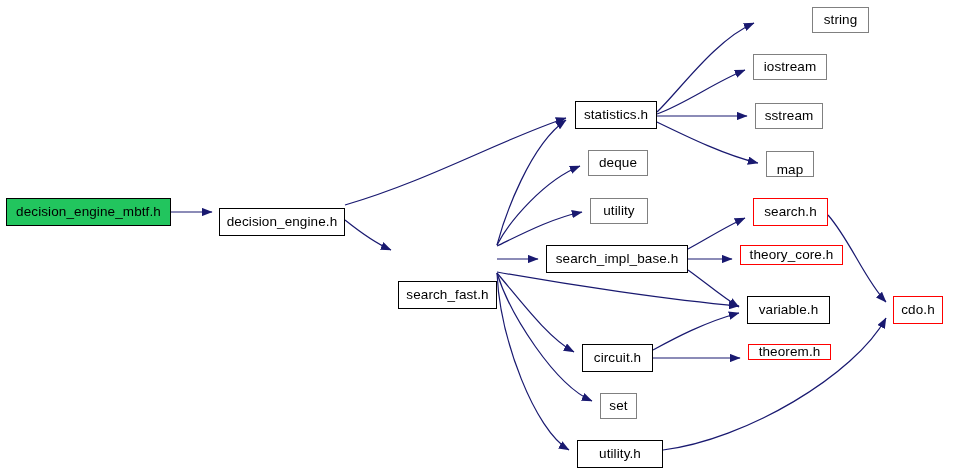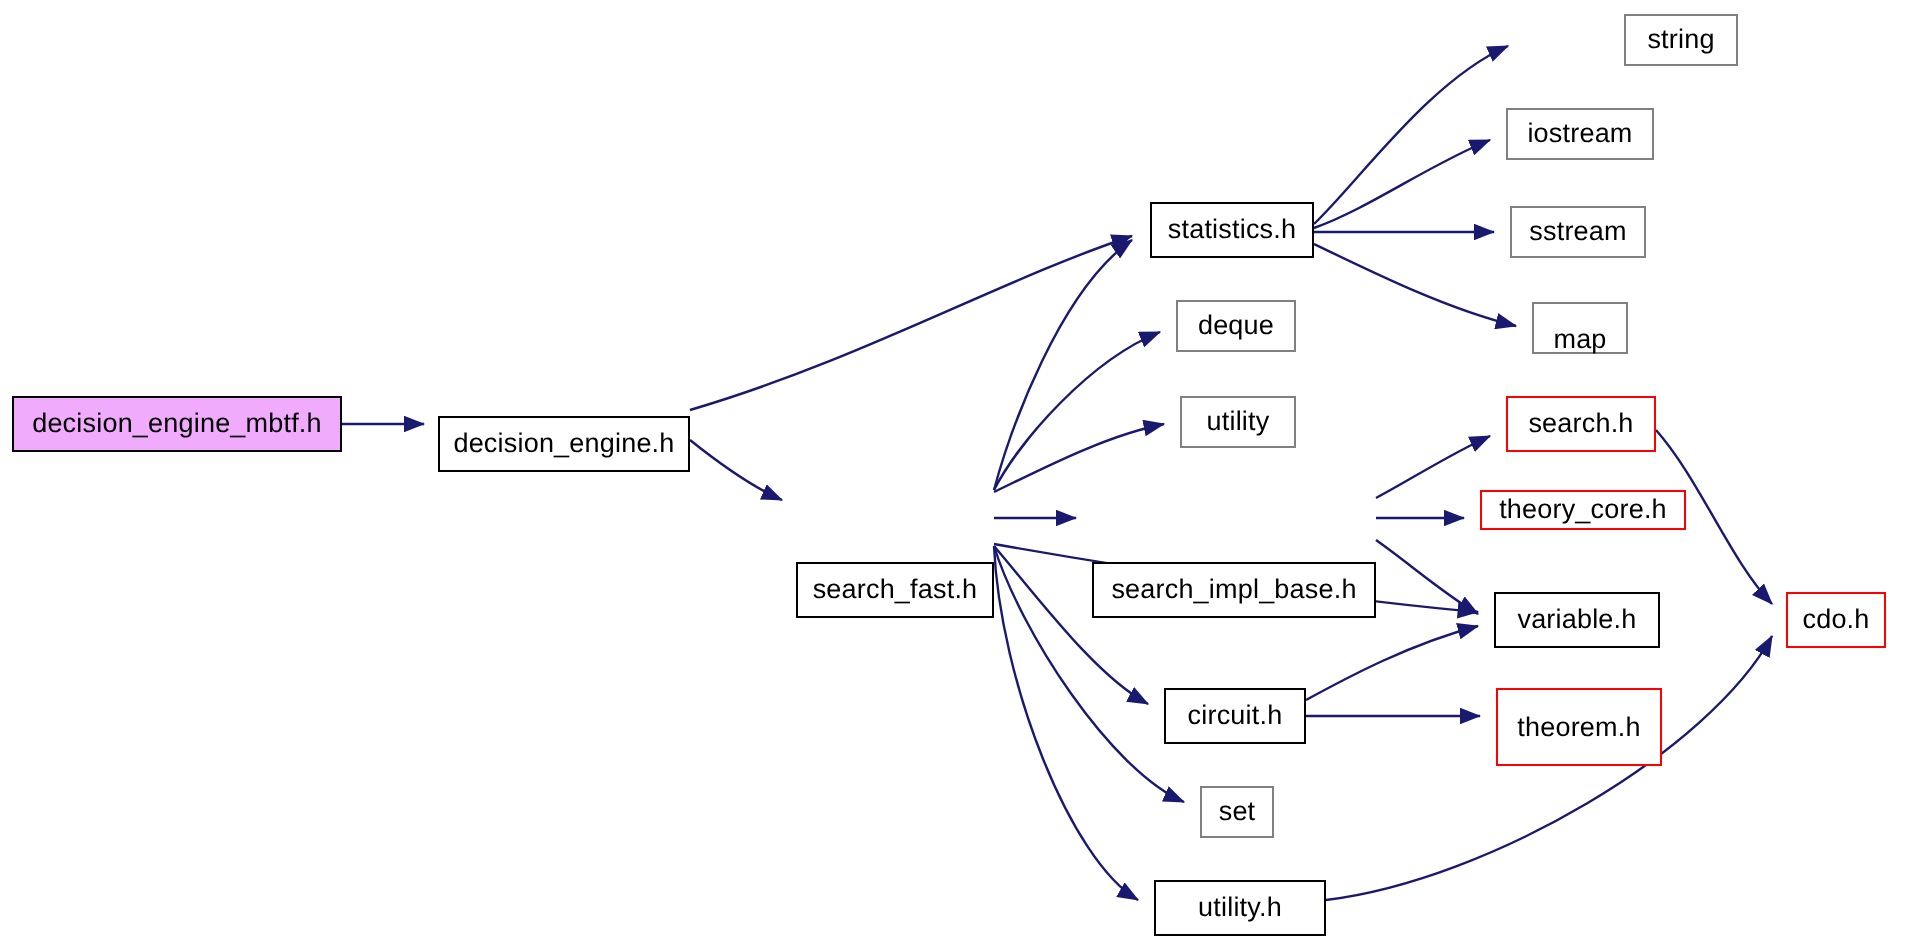--- a/index.html
+++ b/index.html
@@ -34,21 +34,21 @@
     border: 1px solid #808080;
     font-size: 13.5px;
     line-height: 1;
     color: #000000;
     letter-spacing: 0.1px;
     white-space: nowrap;
     z-index: 2;
   }
   .node.black  { border: 1px solid #000000; }
   .node.red    { border: 1px solid #ff0000; }
-  .node.root   { border: 1px solid #000000; background: #f0abfc; }
+  .node.root   { border: 1px solid #000000; background: #22c55e; }
   .node-label {
     pointer-events: none;
   }
 </style>
 </head>
 <body>
 
 <div id="graph-canvas">
   <svg id="edge-layer" viewBox="0 0 953 472" xmlns="http://www.w3.org/2000/svg">
     <defs>
@@ -105,39 +105,39 @@
       </div>
       <div class="node gray" style="left: 766px; top: 151px; width: 48px; height: 26px; align-items: flex-end;">
         <span class="node-label">map</span>
       </div>
       <div class="node gray" style="left: 588px; top: 150px; width: 60px; height: 26px;">
         <span class="node-label">deque</span>
       </div>
       <div class="node gray" style="left: 590px; top: 198px; width: 58px; height: 26px;">
         <span class="node-label">utility</span>
       </div>
-      <div class="node black" style="left: 546px; top: 245px; width: 142px; height: 28px; margin-top: 36px;">
+      <div class="node black" style="left: 546px; top: 245px; width: 142px; height: 28px;">
         <span class="node-label">search_impl_base.h</span>
       </div>
       <div class="node red" style="left: 753px; top: 198px; width: 75px; height: 28px;">
         <span class="node-label">search.h</span>
       </div>
       <div class="node red" style="left: 740px; top: 245px; width: 103px; height: 20px;">
         <span class="node-label">theory_core.h</span>
       </div>
       <div class="node black" style="left: 747px; top: 296px; width: 83px; height: 28px;">
         <span class="node-label">variable.h</span>
       </div>
       <div class="node red" style="left: 893px; top: 296px; width: 50px; height: 28px;">
         <span class="node-label">cdo.h</span>
       </div>
       <div class="node black" style="left: 582px; top: 344px; width: 71px; height: 28px;">
         <span class="node-label">circuit.h</span>
       </div>
-      <div class="node red" style="left: 748px; top: 344px; width: 83px; height: 39px;">
+      <div class="node red" style="left: 748px; top: 344px; width: 83px; height: 16px;">
         <span class="node-label">theorem.h</span>
       </div>
       <div class="node gray" style="left: 600px; top: 393px; width: 37px; height: 26px;">
         <span class="node-label">set</span>
       </div>
       <div class="node black" style="left: 577px; top: 440px; width: 86px; height: 28px;">
         <span class="node-label">utility.h</span>
       </div>
     </div>
 </div>

